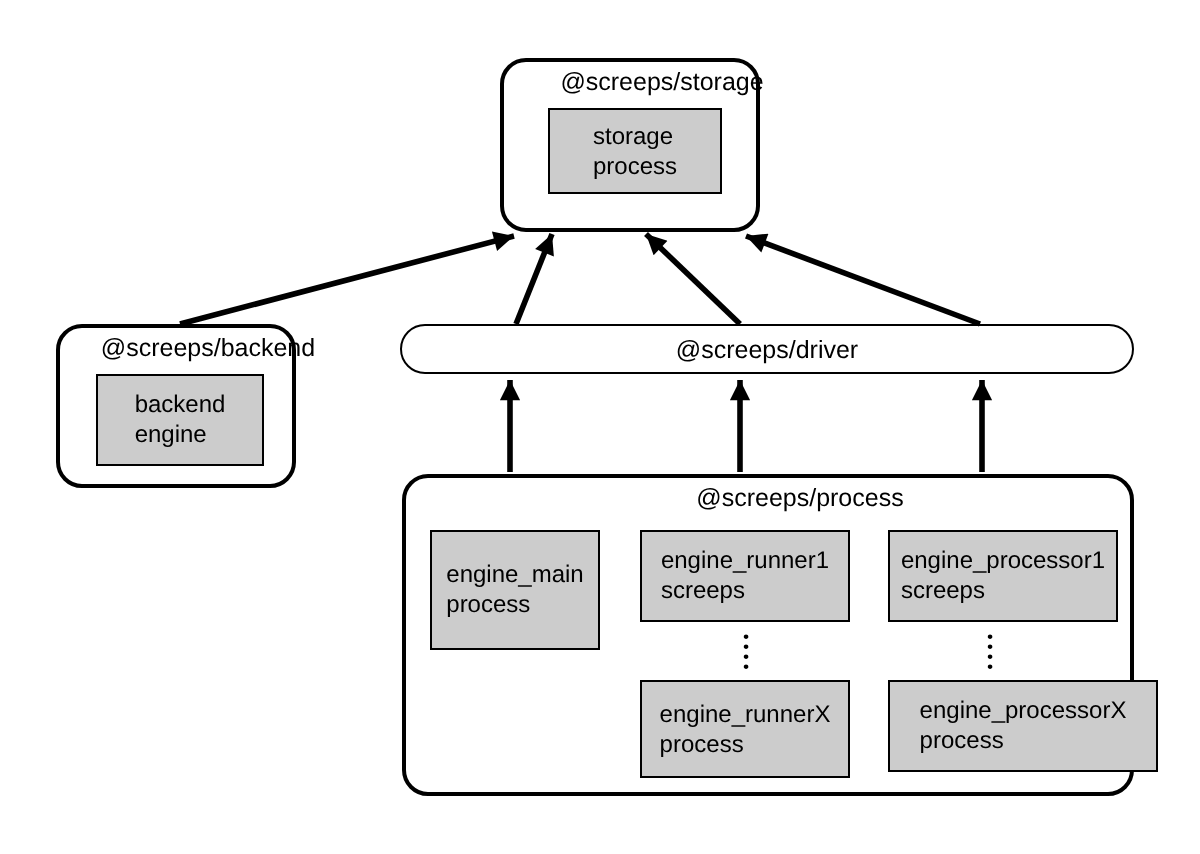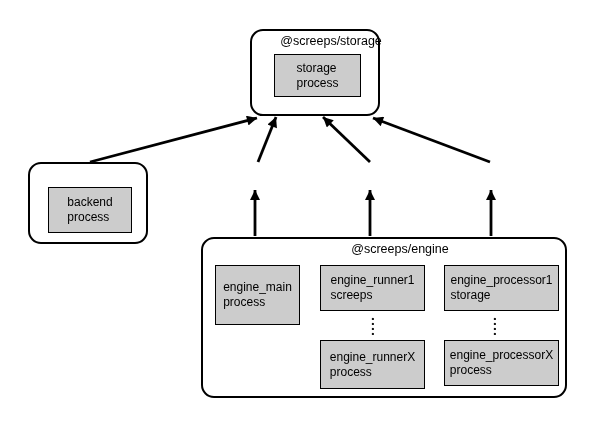--- a/index.html
+++ b/index.html
@@ -82,51 +82,55 @@
 
 <div class="canvas">
 
   <div class="node" style="left:250px; top:29px; width:130px; height:87px;">
     <div class="node-title">@screeps/storage</div>
     <div class="proc" style="left:22px; top:23px; width:87px; height:43px;">storage
 process</div>
   </div>
 
   <div class="node" style="left:28px; top:162px; width:120px; height:82px;">
+    <div class="node-title">@screeps/backend</div>
     <div class="proc" style="left:18px; top:23px; width:84px; height:46px;">backend
-process</div>
+engine</div>
   </div>
 
+  <div class="pill" style="left:200px; top:162px; width:367px; height:25px;">
+    <span>@screeps/driver</span>
+  </div>
 
   <div class="node" style="left:201px; top:237px; width:366px; height:161px;">
-    <div class="node-title">@screeps/engine</div>
+    <div class="node-title">@screeps/process</div>
 
     <div class="proc" style="left:12px; top:26px; width:85px; height:60px;">engine_main
 process</div>
 
     <div class="proc" style="left:117px; top:26px; width:105px; height:46px;">engine_runner1
 screeps</div>
 
     <div class="proc" style="left:241px; top:26px; width:115px; height:46px;">engine_processor1
-storage</div>
+screeps</div>
 
     <div class="dots" style="left:155px; top:77px; width:30px;">•
 •
 •
 •</div>
 
     <div class="dots" style="left:277px; top:77px; width:30px;">•
 •
 •
 •</div>
 
     <div class="proc" style="left:117px; top:101px; width:105px; height:49px;">engine_runnerX
 process</div>
 
-    <div class="proc" style="left:241px; top:101px; width:115px; height:46px;">engine_processorX
+    <div class="proc" style="left:241px; top:101px; width:135px; height:46px;">engine_processorX
 process</div>
   </div>
 
   <svg class="edges" width="600" height="427" viewBox="0 0 600 427">
     <defs>
       <marker id="ah" viewBox="0 0 10 10" refX="10" refY="5" markerWidth="4" markerHeight="3.6" orient="auto" markerUnits="strokeWidth">
         <path d="M0,0 L10,5 L0,10 z" fill="#000000"></path>
       </marker>
     </defs>
     <line x1="90" y1="162" x2="257" y2="118" marker-end="url(#ah)"></line>

